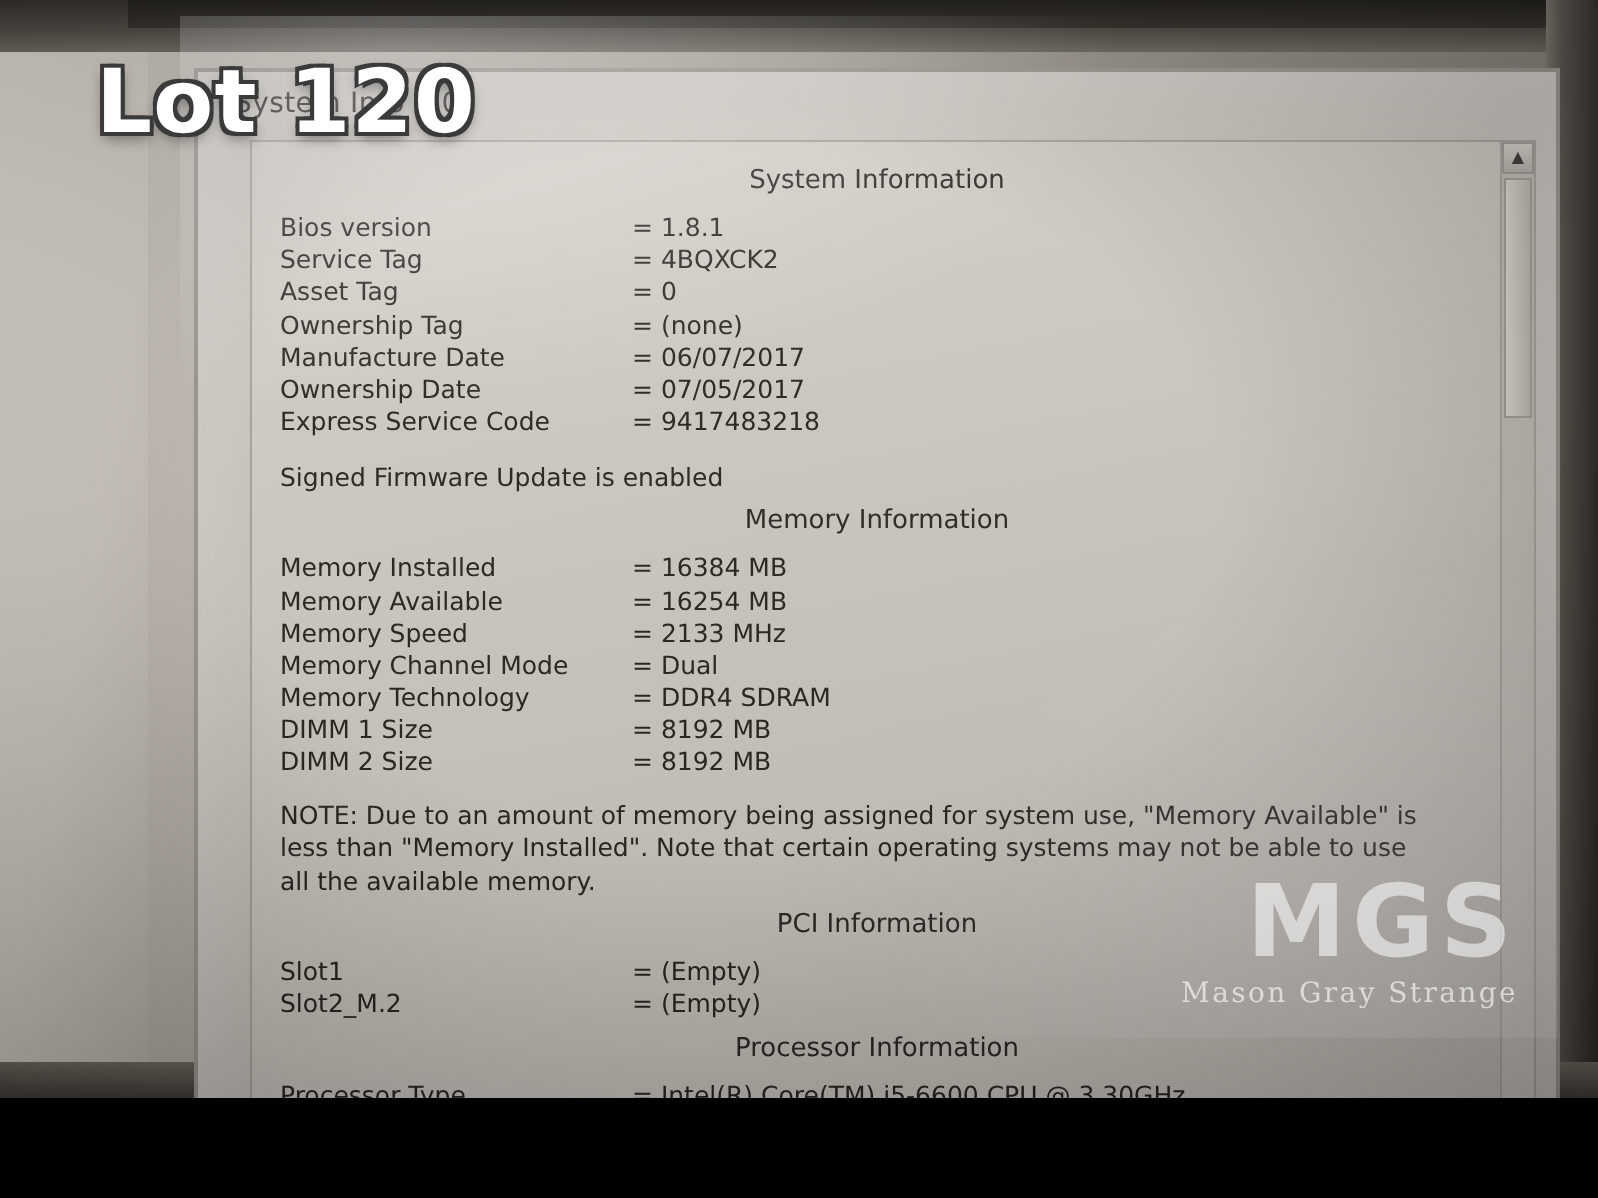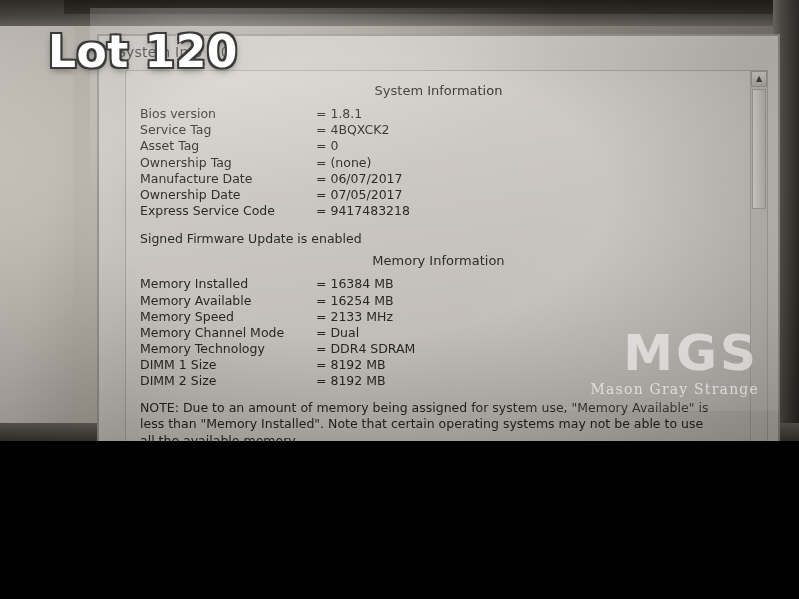--- a/index.html
+++ b/index.html
@@ -3,21 +3,21 @@
 <meta charset="utf-8">
 <style>
   html, body {
     margin: 0;
     padding: 0;
     background: #000;
   }
   #root {
     position: relative;
     width: 799px;
-    height: 441px;
+    height: 549px;
     overflow: hidden;
     background: #6d6a66;
     font-family: "DejaVu Sans", sans-serif;
   }
 
   
   .photo-bg {
     position: absolute;
     inset: 0;
     background:

